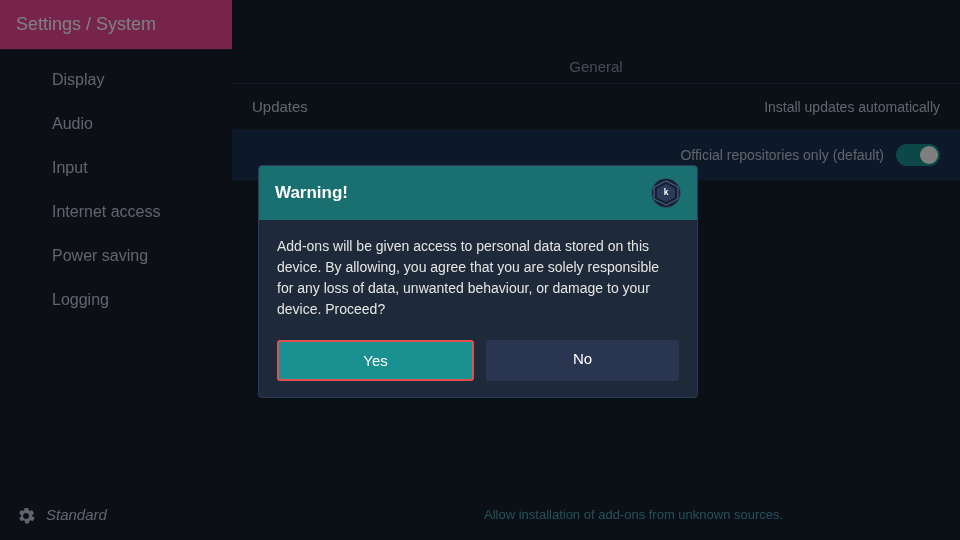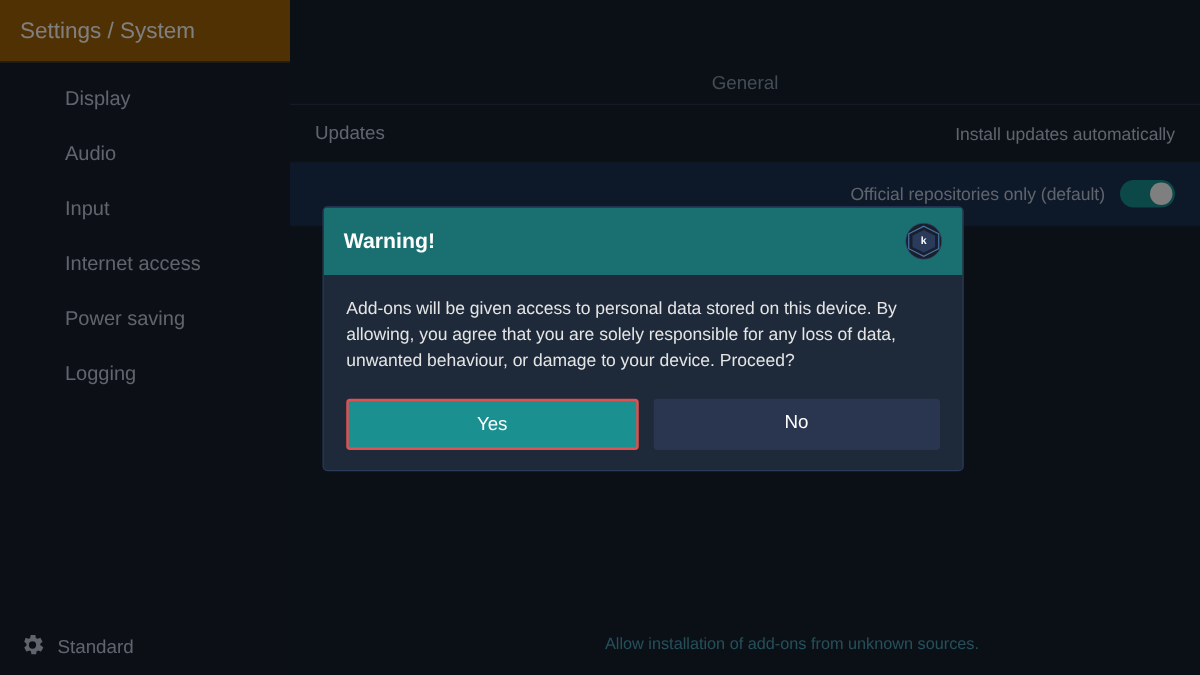--- a/index.html
+++ b/index.html
@@ -21,21 +21,21 @@
       height: 540px;
       background: #1a1f2e;
       display: flex;
       flex-direction: column;
     }
 
     .sidebar-header {
       padding: 14px 16px 14px 16px;
       font-size: 18px;
       color: #ffffff;
-      background: #a16207;
+      background: #ec4899;
       border-bottom: 1px solid #2a3040;
     }
 
     .sidebar-nav {
       flex: 1;
       padding-top: 8px;
       padding-left: 32px;
     }
 
     .sidebar-item {
@@ -46,24 +46,25 @@
     }
 
     .sidebar-item.active {
       background: #1a6b6b;
       color: #ffffff;
     }
 
     .sidebar-footer {
       padding: 14px 16px;
       display: flex;
-      align-items: flex-end;
+      align-items: flex-start;
       gap: 10px;
       color: #c0c8d8;
       font-size: 15px;
+      font-style: italic;
     }
 
     .gear-icon {
       width: 20px;
       height: 20px;
       color: #c0c8d8;
     }
 
     
     .main-content {
@@ -178,21 +179,21 @@
       height: 540px;
       background: rgba(0,0,0,0.5);
       z-index: 10;
     }
 
     
     .dialog {
       position: absolute;
       left: 258px;
       top: 165px;
-      width: 513px;
+      width: 440px;
       background: #1e2a3a;
       border: 1px solid #2a3a5a;
       border-radius: 4px;
       z-index: 20;
       overflow: hidden;
     }
 
     .dialog-header {
       background: #1a7070;
       padding: 12px 16px;

